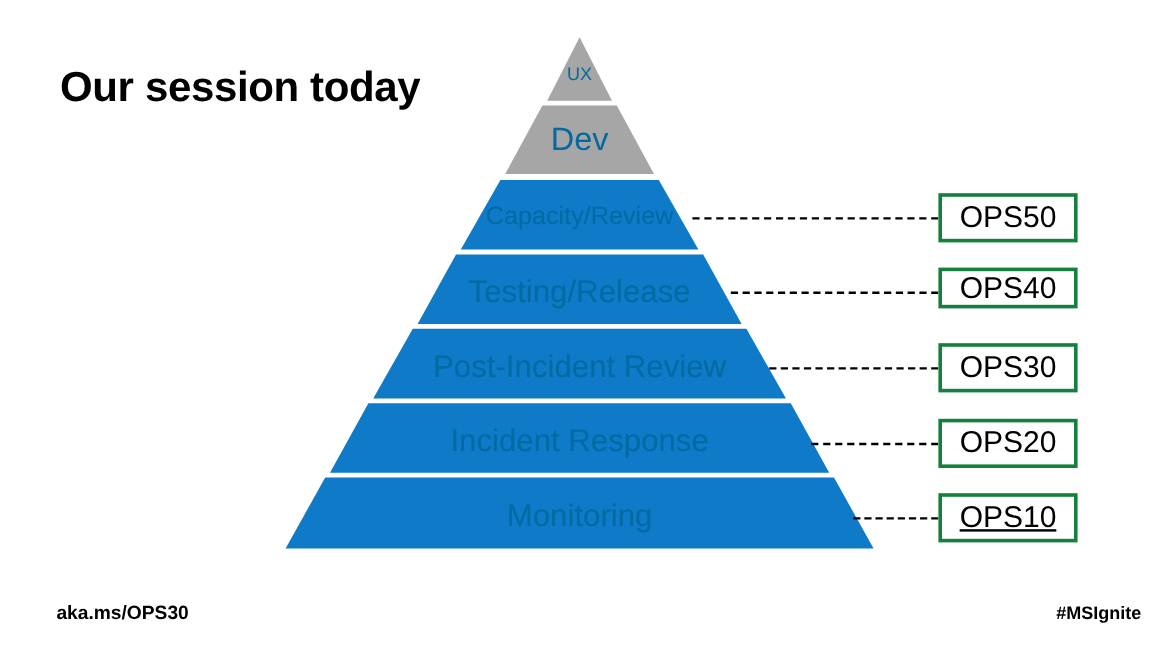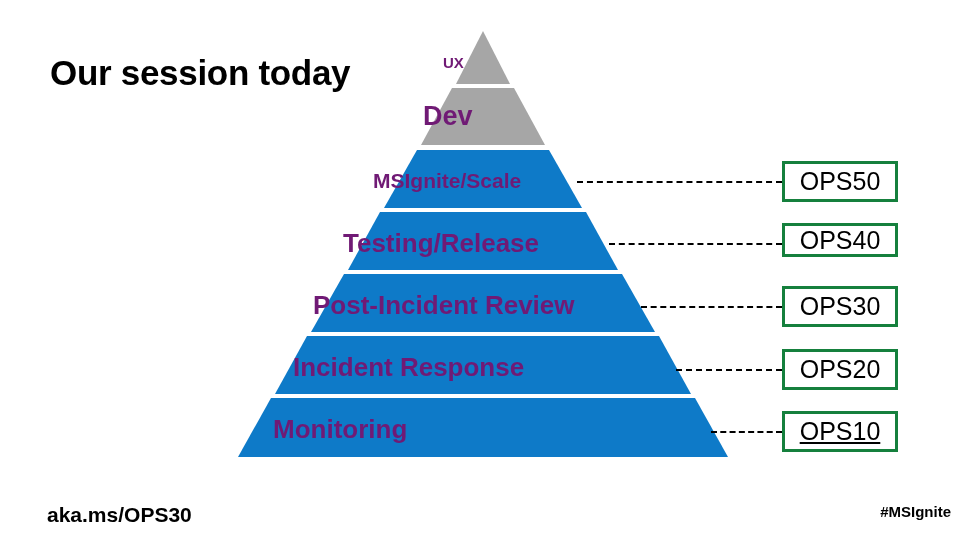--- a/index.html
+++ b/index.html
@@ -39,24 +39,25 @@
   
   #pyramid {
     position: absolute;
     left: 0;
     top: 0;
     width: 960px;
     height: 540px;
   }
   .tier-label {
     position: absolute;
-    color: #701a75;
+    color: #0369a1;
+    text-align: center;
     white-space: nowrap;
     line-height: 1;
-    font-weight: bold;
+    font-weight: normal;
   }
 
   
   .lbl-ux        { left: 443px; top: 55px;  width: 80px;  font-size: 15px; }
   .lbl-dev       { left: 423px; top: 103px; width: 120px; font-size: 27px; }
   .lbl-capacity  { left: 373px; top: 170px; width: 220px; font-size: 21px; }
   .lbl-testing   { left: 343px; top: 230px; width: 280px; font-size: 26px; }
   .lbl-postinc   { left: 313px; top: 292px; width: 340px; font-size: 26px; }
   .lbl-incident  { left: 293px; top: 354px; width: 380px; font-size: 26px; }
   .lbl-monitor   { left: 273px; top: 416px; width: 420px; font-size: 26px; }
@@ -81,21 +82,21 @@
     align-items: center;
     justify-content: center;
     white-space: nowrap;
   }
 
   
   .footer-left {
     position: absolute;
     left: 47px;
     top: 503px;
-    font-size: 21px;
+    font-size: 16px;
     font-weight: bold;
     color: #000000;
     white-space: nowrap;
   }
   .footer-right {
     position: absolute;
     right: 42px;
     top: 503px;
     font-size: 15px;
     font-weight: bold;
@@ -122,21 +123,21 @@
 
     <polygon points="344,274 622,274 655,332 311,332" fill="#0E7AC8"></polygon>
 
     <polygon points="307,336 659,336 691,394 275,394" fill="#0E7AC8"></polygon>
 
     <polygon points="271,398 695,398 728,457 238,457" fill="#0E7AC8"></polygon>
   </svg>
 
   <div class="tier-label lbl-ux">UX</div>
   <div class="tier-label lbl-dev">Dev</div>
-  <div class="tier-label lbl-capacity">MSIgnite/Scale</div>
+  <div class="tier-label lbl-capacity">Capacity/Review</div>
   <div class="tier-label lbl-testing">Testing/Release</div>
   <div class="tier-label lbl-incident">Incident Response</div>
   <div class="tier-label lbl-postinc">Post-Incident Review</div>
   <div class="tier-label lbl-monitor">Monitoring</div>
 
   <div class="connector" style="left:577px; top:181px; width:205px;"></div>
   <div class="connector" style="left:609px; top:243px; width:173px;"></div>
   <div class="connector" style="left:641px; top:306px; width:141px;"></div>
   <div class="connector" style="left:676px; top:369px; width:106px;"></div>
   <div class="connector" style="left:711px; top:431px; width:71px;"></div>

